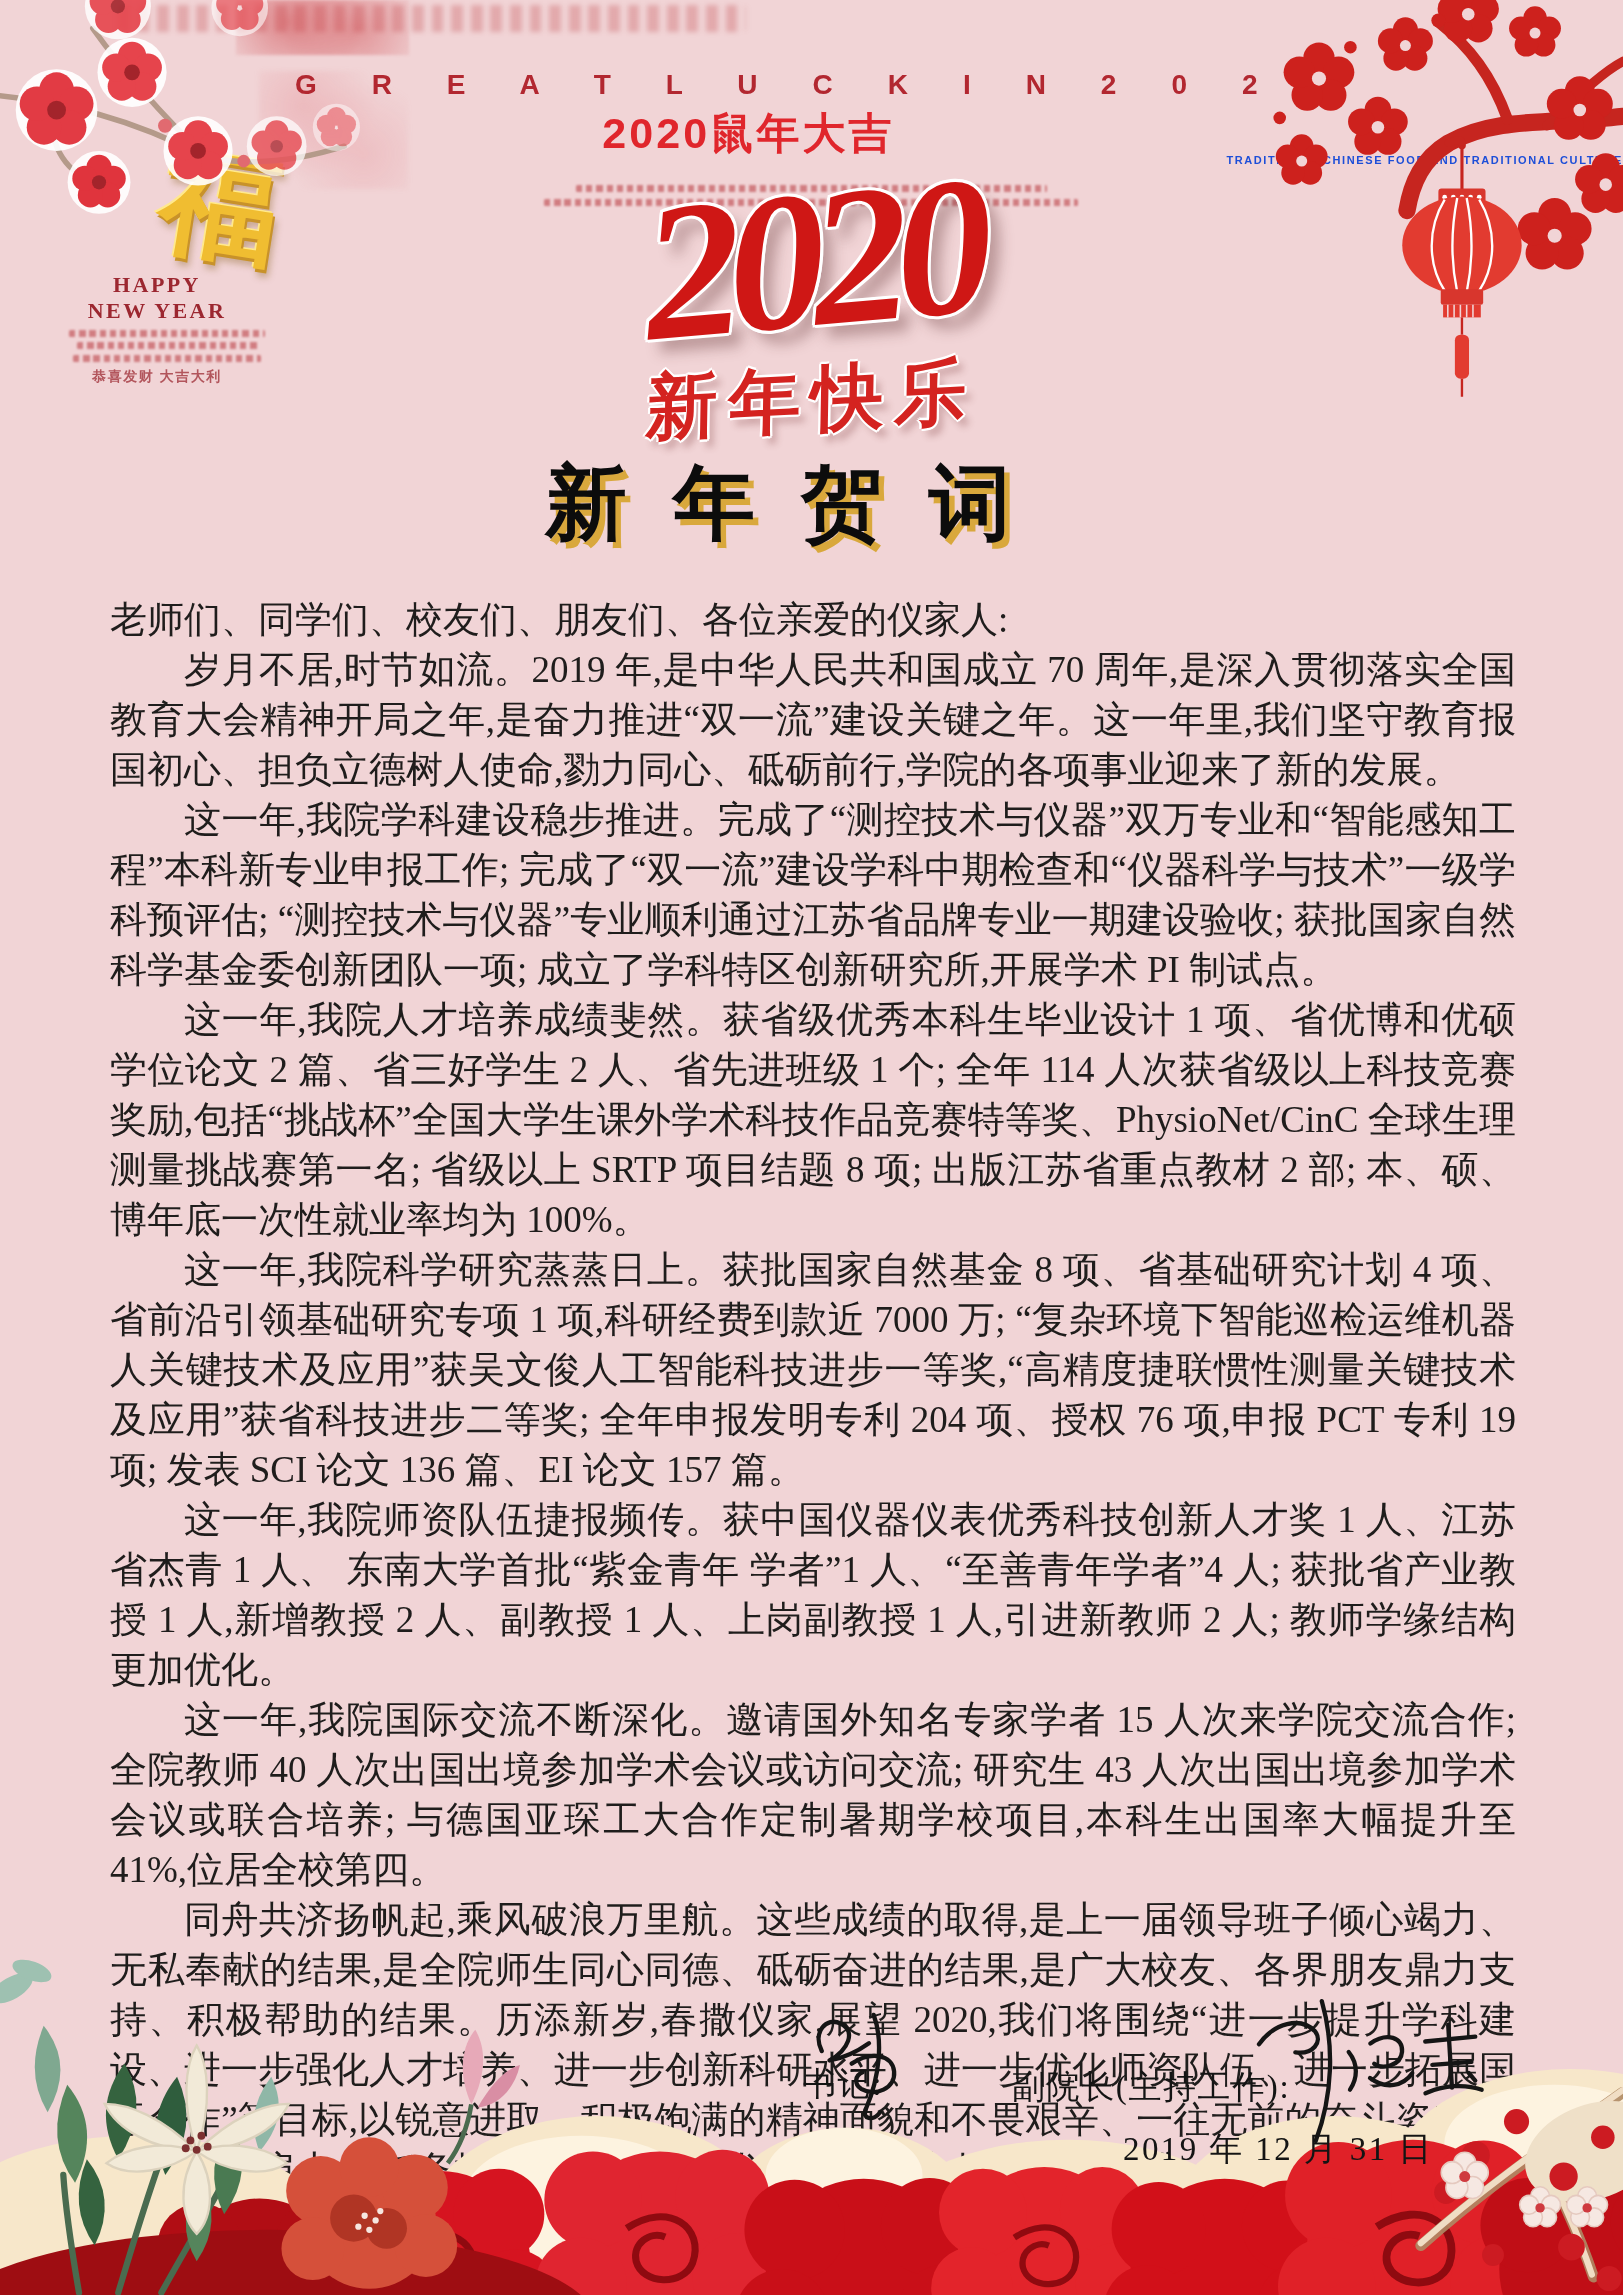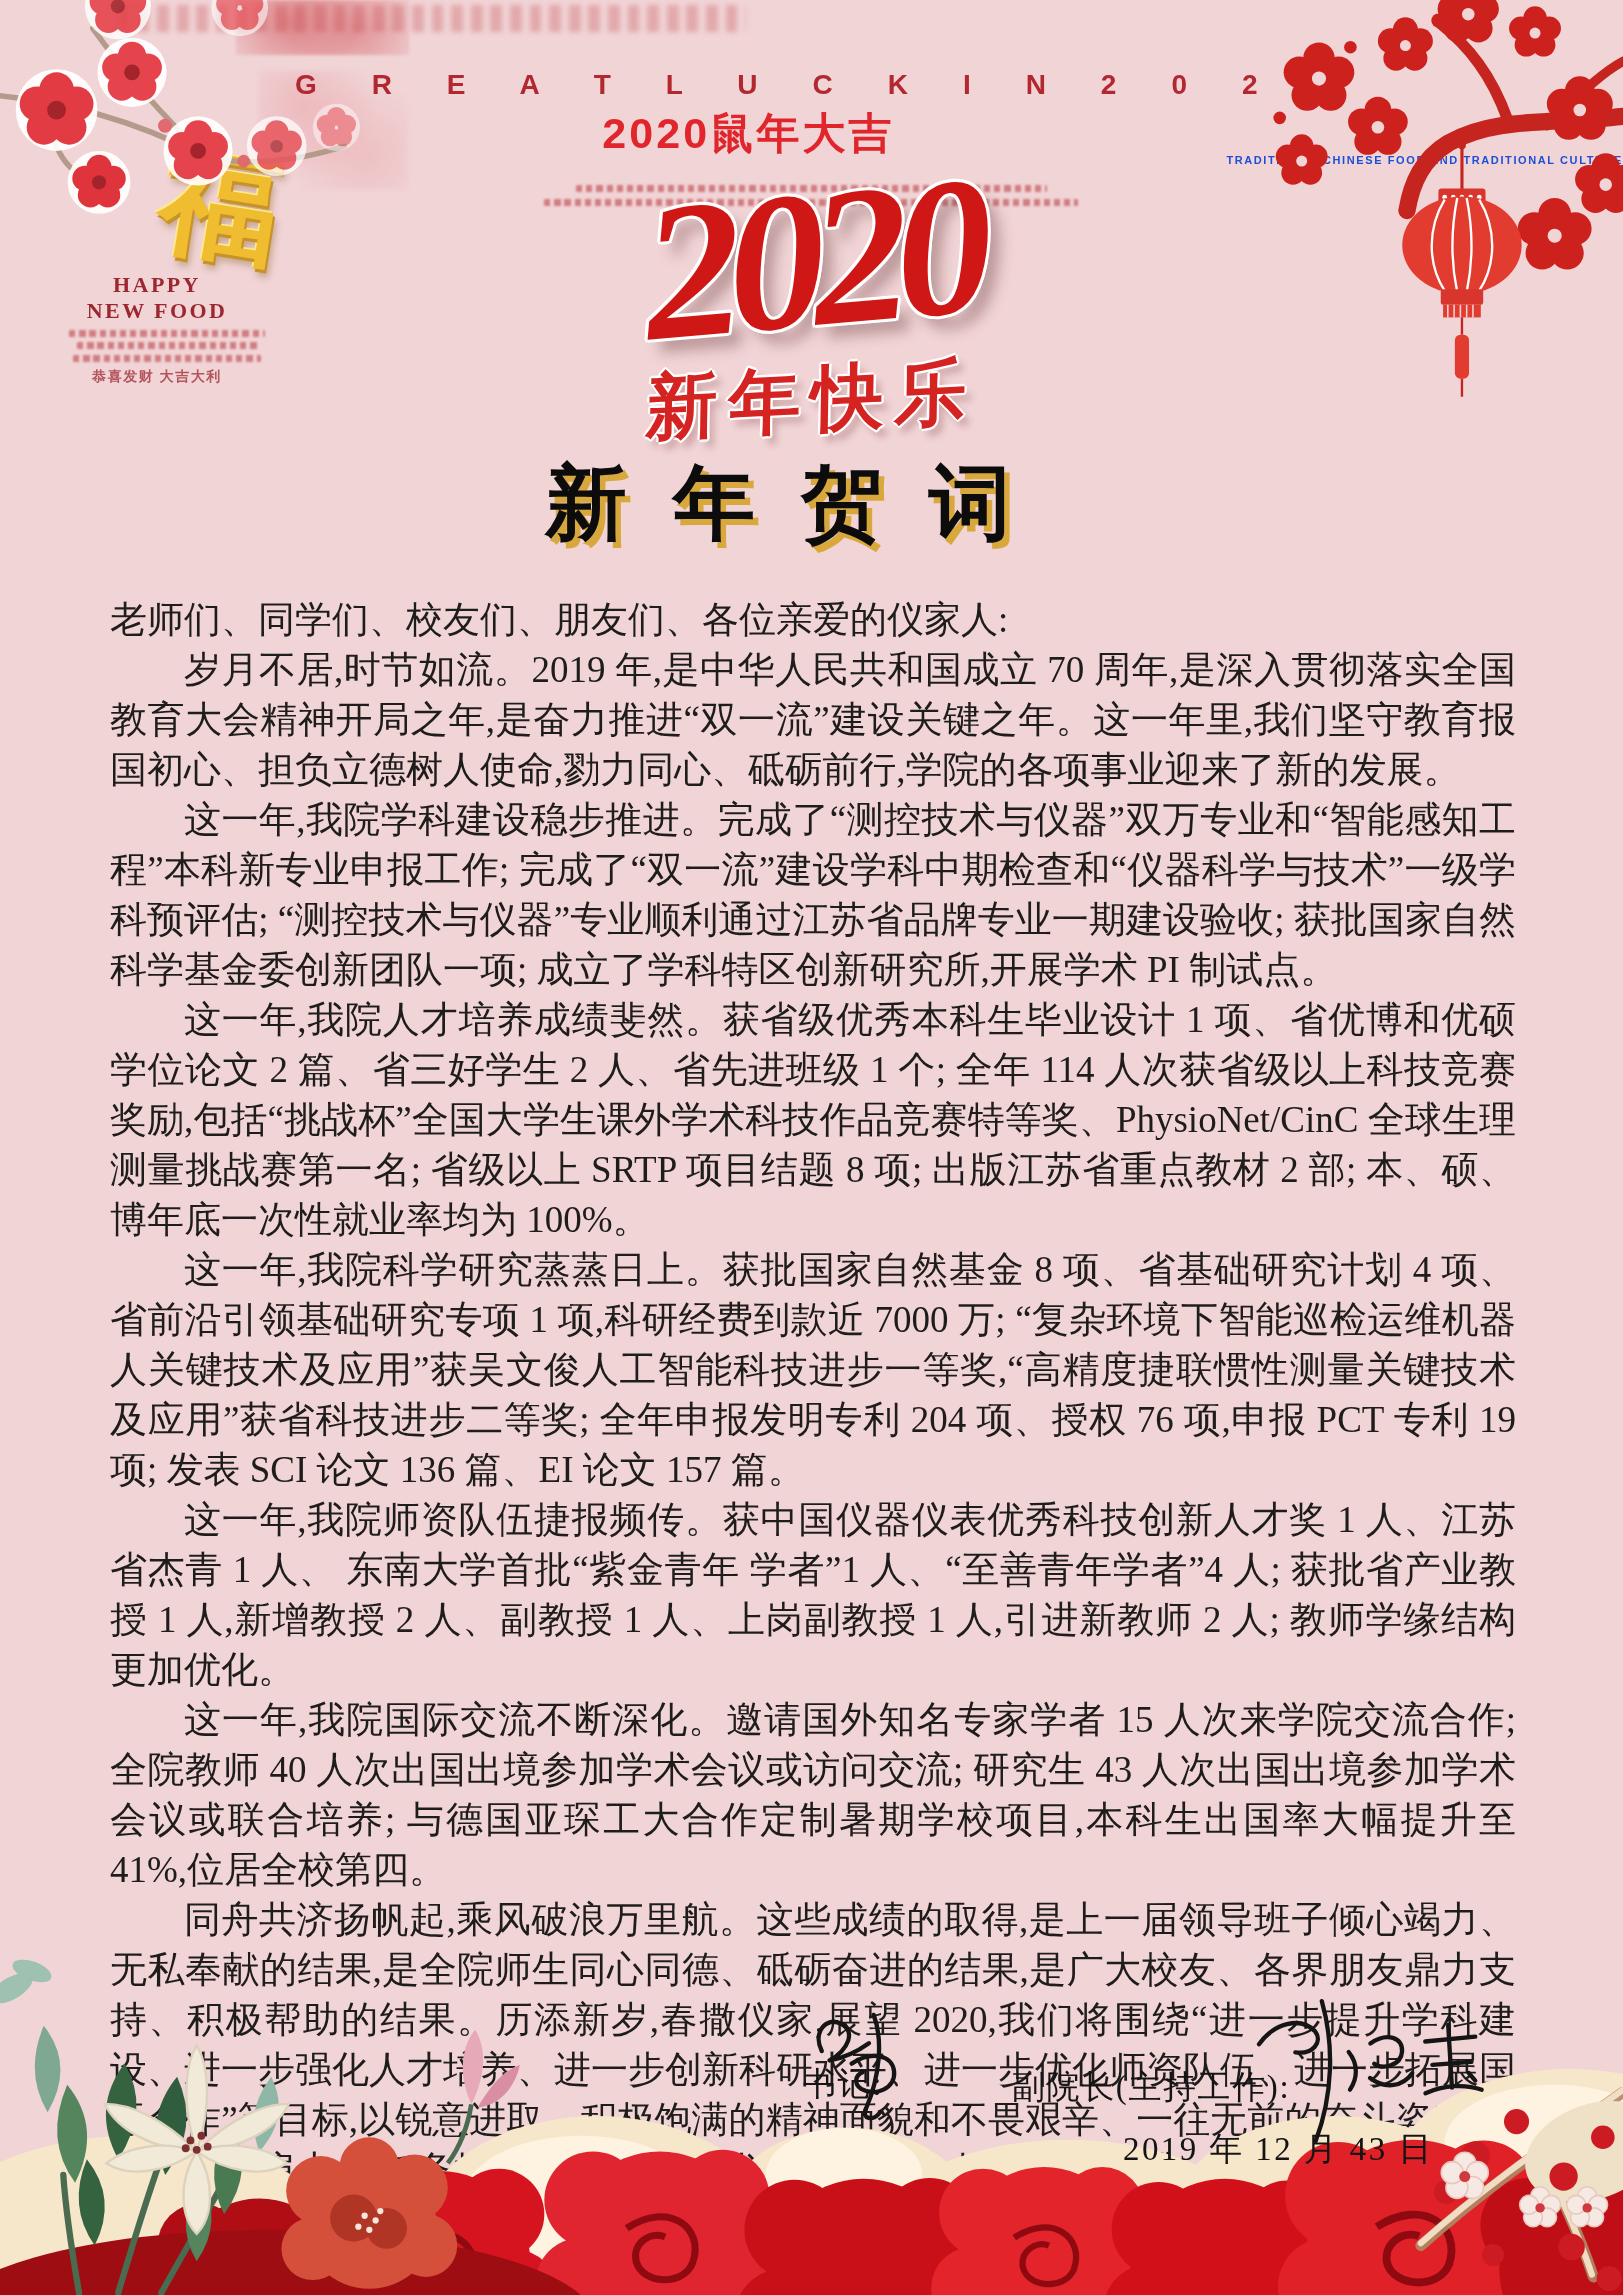--- a/index.html
+++ b/index.html
@@ -370,21 +370,21 @@
   </svg>
 
   <div class="hdr-great">G R E A T   L U C K   I N   2 0 2 0</div>
   <div class="hdr-cn">2020鼠年大吉</div>
   <div class="hdr-en">TRADITIONAL CHINESE FOOD AND TRADITIONAL CULTURE</div>
   <div class="fineprint fp-h1"></div>
   <div class="fineprint fp-h2"></div>
 
   <div class="fu">福</div>
   <div class="badge-happy">HAPPY</div>
-  <div class="badge-newyear">NEW FOOD</div>
+  <div class="badge-newyear">NEW YEAR</div>
   <div class="fineprint fp-b fp-b1"></div>
   <div class="fineprint fp-b fp-b2"></div>
   <div class="fineprint fp-b fp-b3"></div>
   <div class="badge-blessing">恭喜发财  大吉大利</div>
 
   <div class="hero-year">2020</div>
   <div class="hero-greeting">新年快乐</div>
 
   <div class="title">新年贺词</div>
 
@@ -417,21 +417,21 @@
       <path d="M130,72 C142,88 140,106 130,120"></path>
       <path d="M158,62 C180,48 200,56 198,74 C196,92 172,96 162,88"></path>
       <path d="M156,106 C176,122 198,118 210,102"></path>
       <path d="M228,62 L292,58"></path>
       <path d="M236,92 L286,90"></path>
       <path d="M258,42 L260,122"></path>
       <path d="M226,128 C250,118 278,118 298,126"></path>
       <path d="M282,104 l8,10"></path>
     </g>
   </svg>
-  <div class="date-line">2019 年 12 月 43 日</div>
+  <div class="date-line">2019 年 12 月 31 日</div>
 
   <svg class="decor decor-bottom" width="1623" height="379" viewBox="0 0 2067 483">
 
     <g fill="#9ec1b1">
       <ellipse cx="14" cy="92" rx="30" ry="14" transform="rotate(-30 14 92)"></ellipse>
       <ellipse cx="40" cy="70" rx="26" ry="12" transform="rotate(20 40 70)"></ellipse>
     </g>
 
     <g fill="#f7e7ca">
       <ellipse cx="170" cy="430" rx="270" ry="150"></ellipse>

